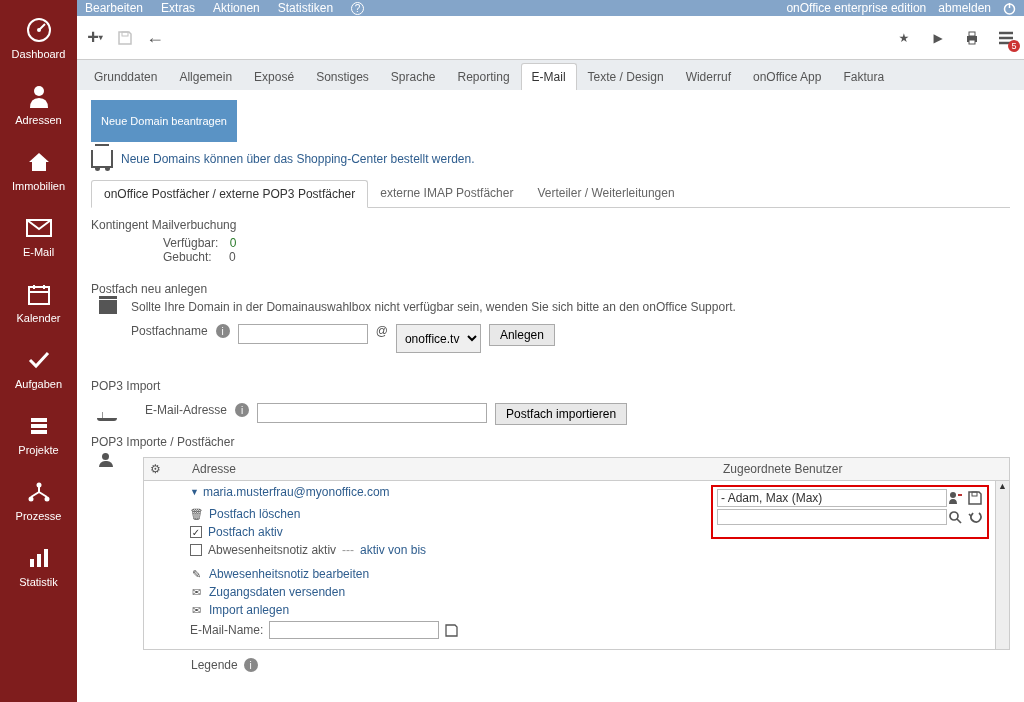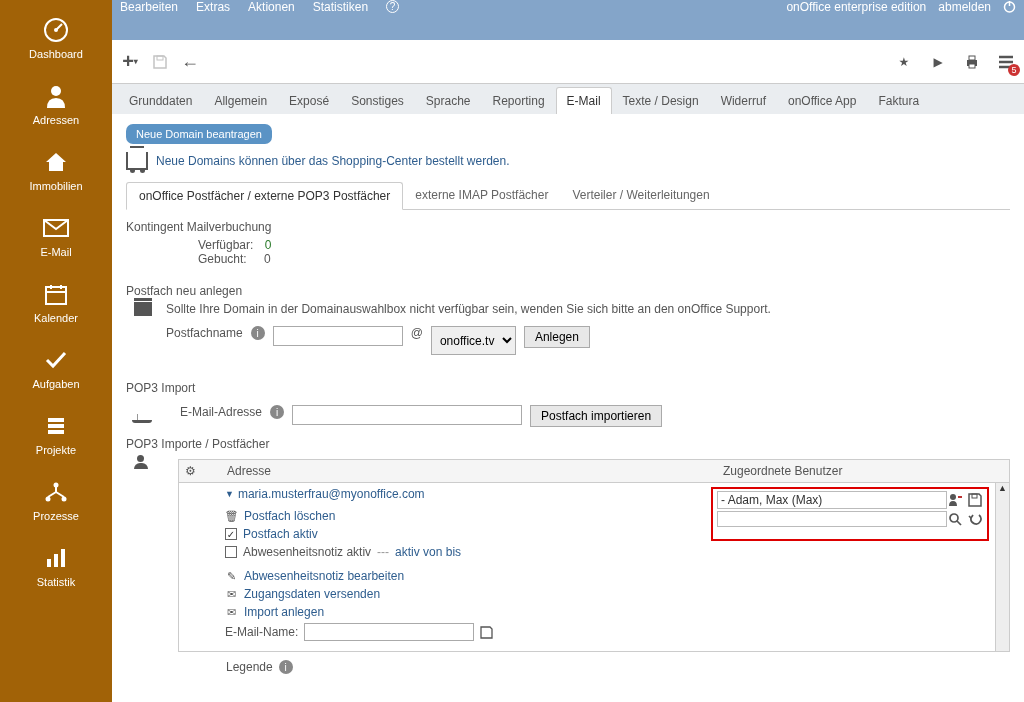--- a/index.html
+++ b/index.html
@@ -1,38 +1,38 @@
 <!DOCTYPE html>
 <html><head>
 <meta charset="utf-8">
 <style>
 * { box-sizing: border-box; margin: 0; padding: 0; font-family: Arial, sans-serif; }
 body { background: #8faecc; font-size: 12px; color: #333; }
 .app { display: flex; width: 1024px; height: 702px; }
-.sidebar { width: 112px; background: #a16207; display: flex; flex-direction: column; padding-top: 6px; }
+.sidebar { width: 77px; background: #7f1d1d; display: flex; flex-direction: column; padding-top: 6px; }
 .sidebar-item { display: flex; flex-direction: column; align-items: center; padding: 10px 0 12px; cursor: pointer; color: #fff; }
 .sidebar-item span.icon { width: 28px; height: 28px; display: flex; align-items: center; justify-content: center; margin-bottom: 4px; }
 .sidebar-item span.label { font-size: 11px; }
 .main { flex: 1; display: flex; flex-direction: column; }
-.topbar { height: 40px; background: #84a5c9; display: flex; padding: 0 8px; color: #fff; font-size: 12px; }
+.topbar { height: 16px; background: #84a5c9; display: flex; align-items: center; padding: 0 8px; color: #fff; font-size: 12px; }
 .topbar .menu-item { margin-right: 18px; cursor: pointer; }
 .topbar .spacer { flex: 1; }
 .topbar .right-item { margin-left: 12px; cursor: pointer; }
 .toolbar { height: 44px; background: #fff; display: flex; align-items: center; padding: 0 8px; border-bottom: 1px solid #ccc; }
 .toolbar .left-icons { display: flex; align-items: center; gap: 10px; }
 .toolbar .icon-btn { width: 20px; height: 20px; display: flex; align-items: center; justify-content: center; cursor: pointer; color: #555; }
 .toolbar .spacer { flex: 1; }
 .toolbar .right-icons { display: flex; align-items: center; gap: 14px; }
 .badge { position: relative; }
 .badge::after { content: "5"; position: absolute; bottom: -4px; right: -4px; background: #c33; color: #fff; border-radius: 50%; width: 12px; height: 12px; font-size: 9px; display: flex; align-items: center; justify-content: center; }
 .tabs { height: 30px; background: #eaedf0; display: flex; align-items: flex-end; padding: 0 6px; font-size: 12px; }
 .tab { padding: 6px 10px; cursor: pointer; color: #555; border: 1px solid transparent; border-bottom: none; }
 .tab.active { background: #fff; border-color: #ccc; border-radius: 3px 3px 0 0; color: #333; }
 .content { flex: 1; background: #fff; padding: 10px 14px; overflow: auto; }
-.blue-btn { background: #5a93c5; color: #fff; padding: 4px 10px; border-radius: 7px; font-size: 11px; cursor: pointer; border: none; }
+.blue-btn { background: #5a93c5; color: #fff; padding: 15px 10px; border-radius: 0; font-size: 11px; cursor: pointer; border: none; }
 .info-row { display: flex; align-items: center; gap: 8px; margin: 8px 0 12px; }
 .cart-icon { width: 22px; height: 18px; border: 2px solid #555; border-top: none; position: relative; }
 .cart-icon::before { content: ""; position: absolute; top: -6px; left: 2px; right: 2px; height: 2px; background: #555; }
 .cart-icon::after { content: ""; position: absolute; bottom: -5px; left: 2px; width: 5px; height: 5px; border-radius: 50%; background: #555; box-shadow: 10px 0 #555; }
 .info-text { color: #2e5d8e; font-size: 12px; }
 .subtabs { display: flex; border-bottom: 1px solid #ccc; margin-top: 8px; }
 .subtab { padding: 6px 12px; cursor: pointer; color: #666; font-size: 12px; }
 .subtab.active { background: #fff; border: 1px solid #ccc; border-bottom: 1px solid #fff; margin-bottom: -1px; border-radius: 3px 3px 0 0; color: #333; }
 .section-title { font-size: 12px; color: #555; margin: 10px 0 4px; }
 .indent { margin-left: 72px; font-size: 12px; color: #555; }

